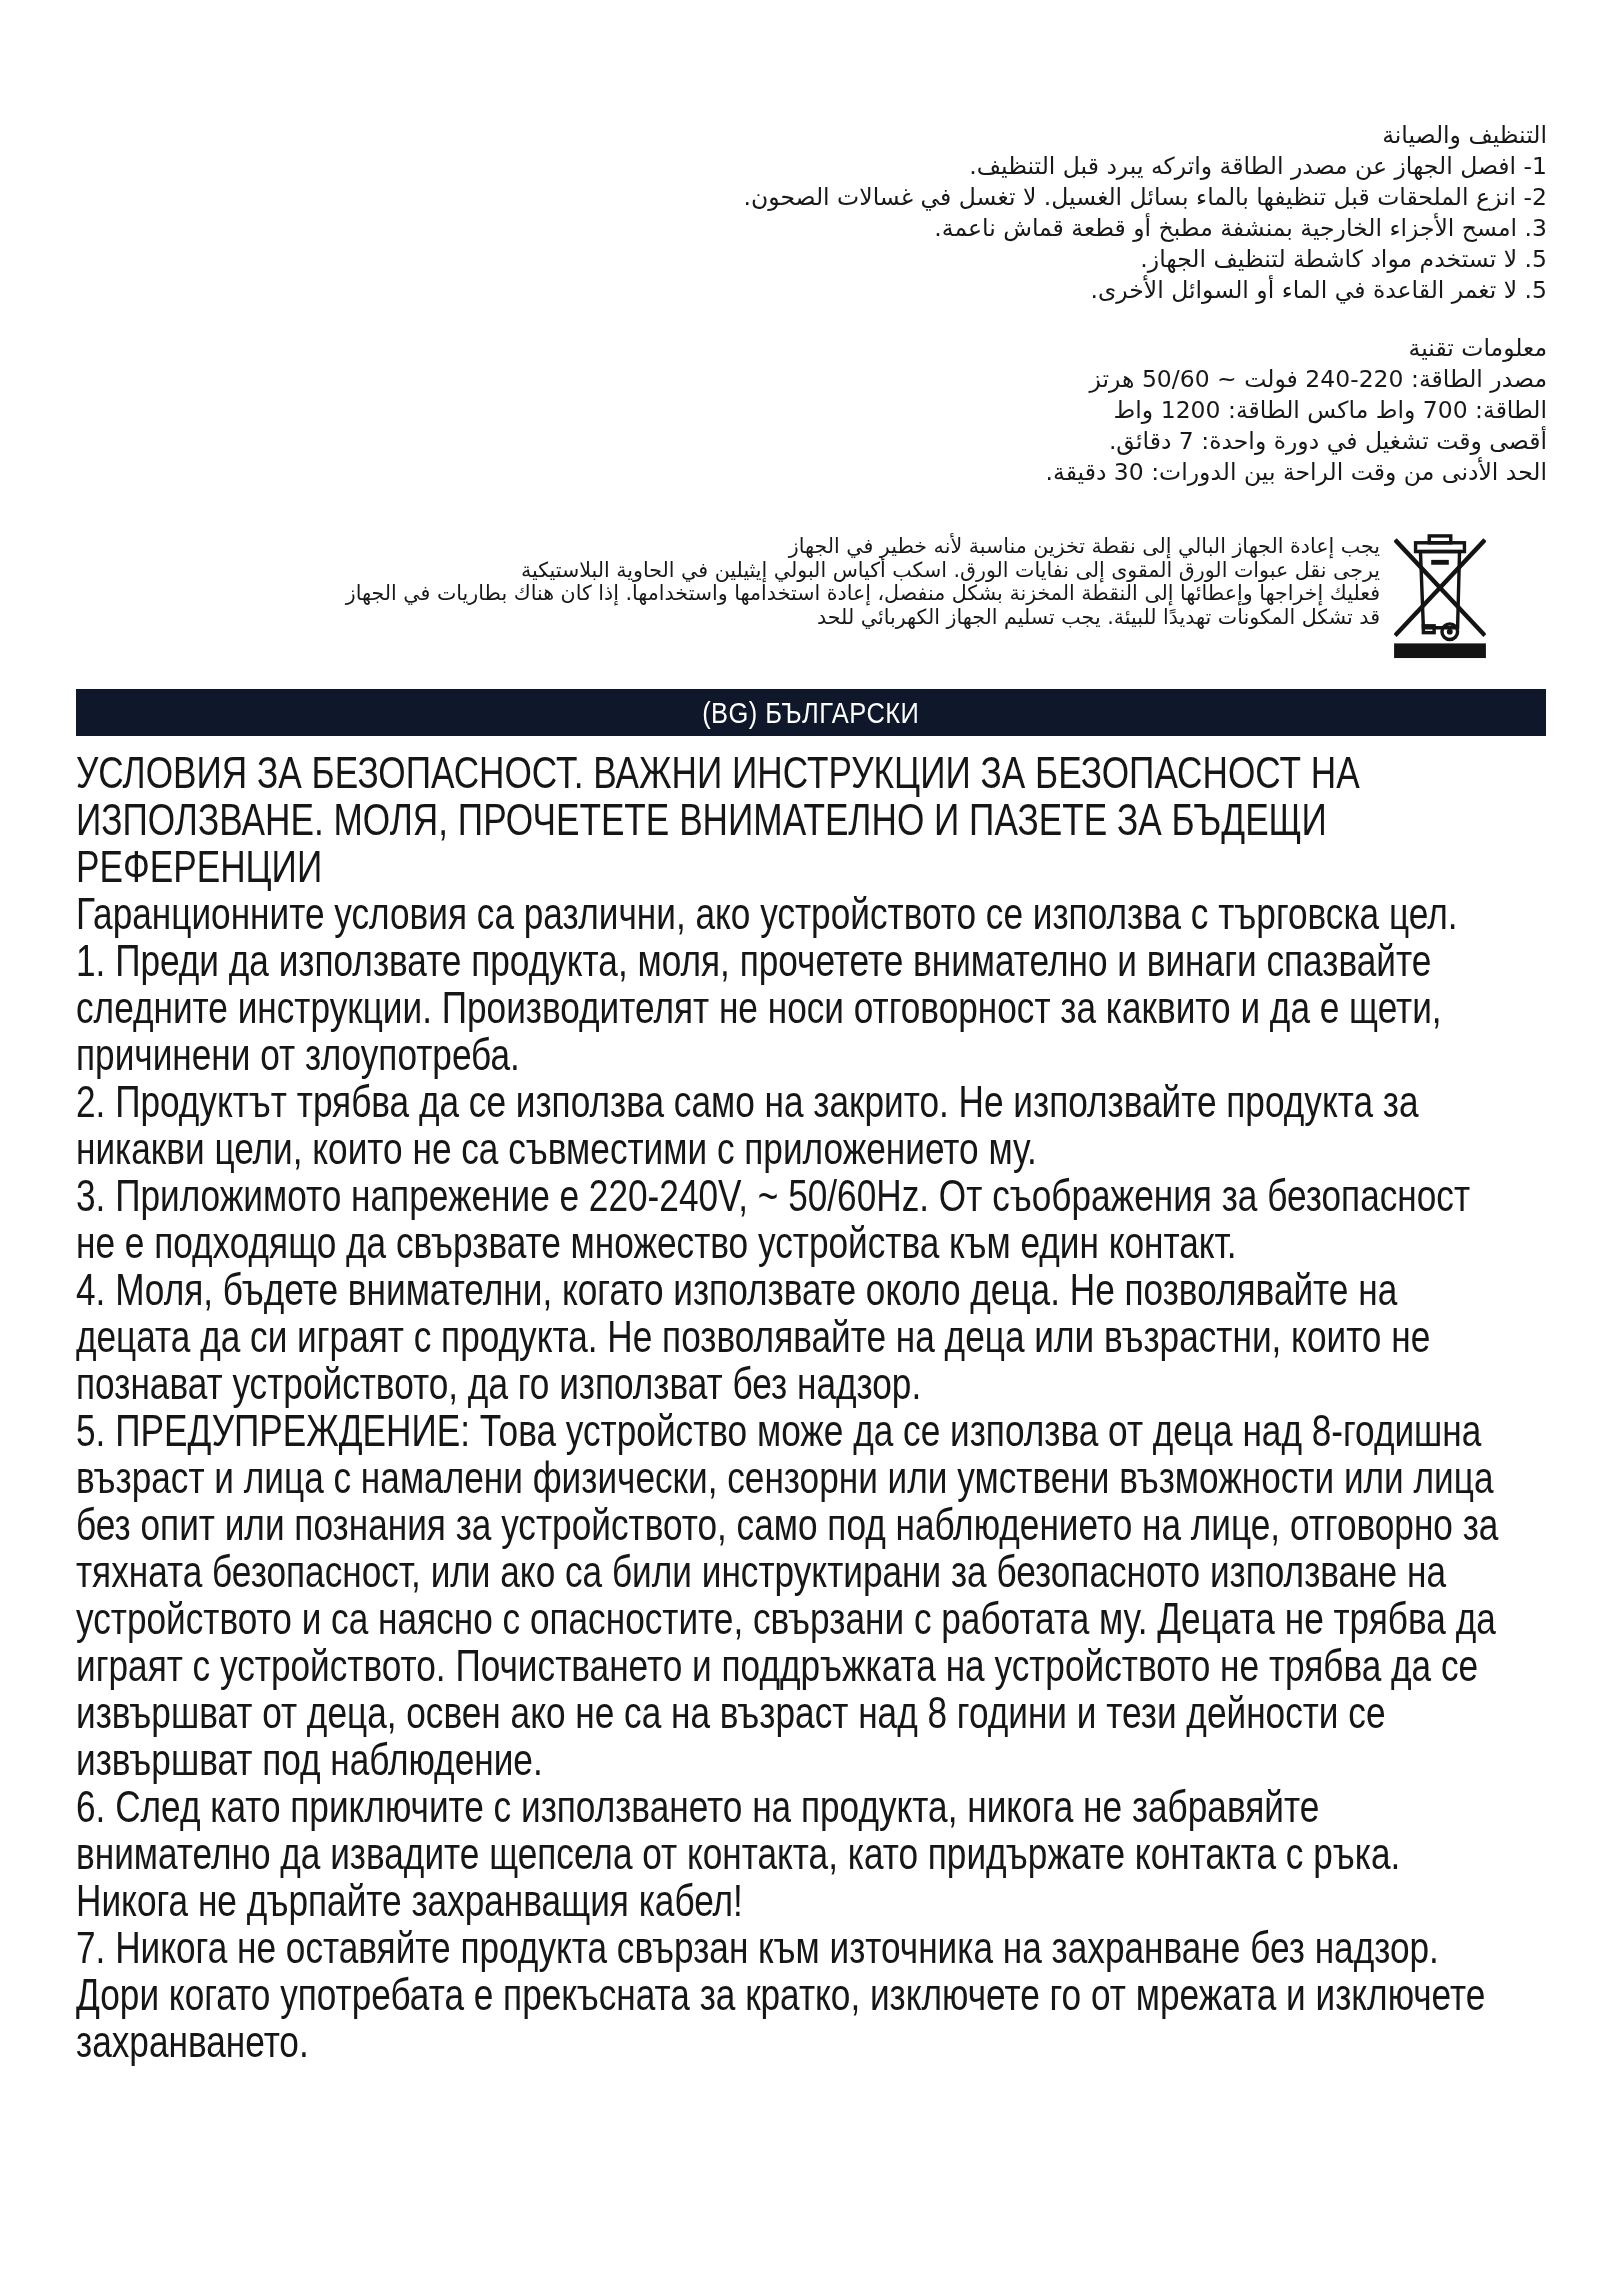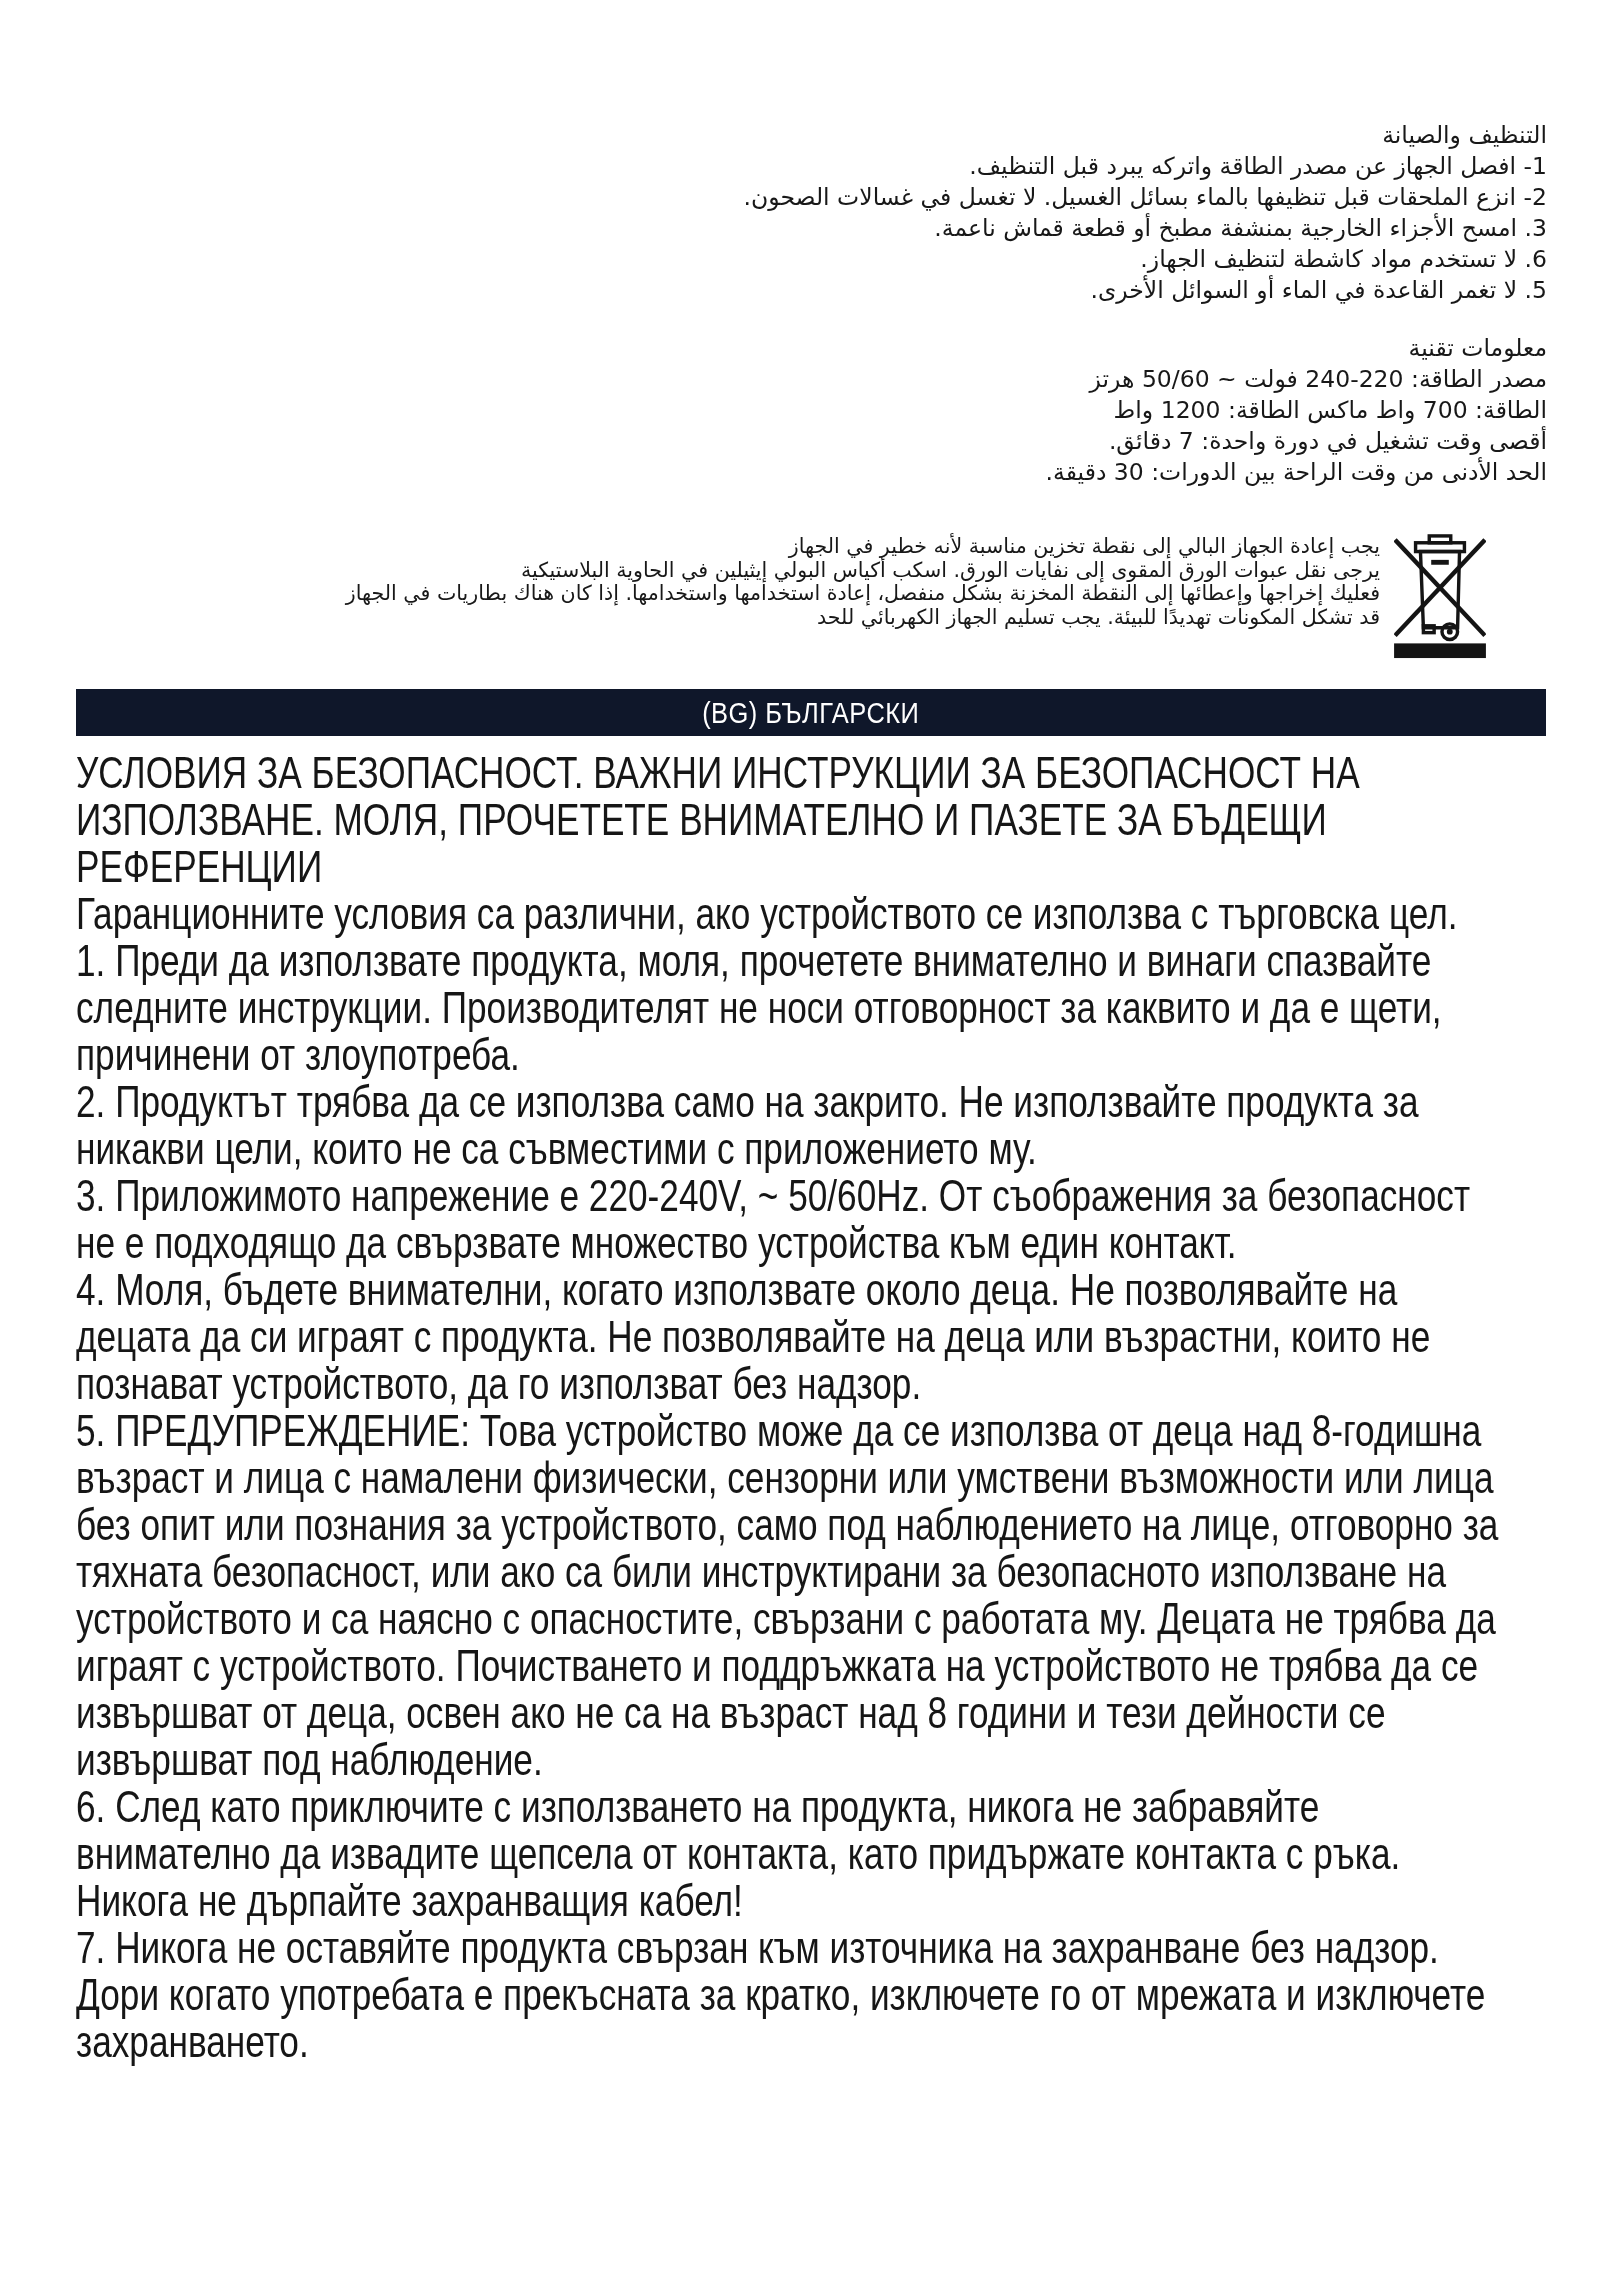--- a/index.html
+++ b/index.html
@@ -101,21 +101,21 @@
 </head>
 <body>
 
 <div class="page">
 
   <section class="ar-block ar-maintenance" dir="rtl">
       <div class="line">التنظيف والصيانة</div>
       <div class="line">1- افصل الجهاز عن مصدر الطاقة واتركه يبرد قبل التنظيف.</div>
       <div class="line">2- انزع الملحقات قبل تنظيفها بالماء بسائل الغسيل. لا تغسل في غسالات الصحون.</div>
       <div class="line">3. امسح الأجزاء الخارجية بمنشفة مطبخ أو قطعة قماش ناعمة.</div>
-      <div class="line">6. لا تستخدم مواد كاشطة لتنظيف الجهاز.</div>
+      <div class="line">5. لا تستخدم مواد كاشطة لتنظيف الجهاز.</div>
       <div class="line">5. لا تغمر القاعدة في الماء أو السوائل الأخرى.</div>
     </section>
 
   <section class="ar-block ar-technical" dir="rtl">
       <div class="line">معلومات تقنية</div>
       <div class="line">مصدر الطاقة: 220-240 فولت ~ 50/60 هرتز</div>
       <div class="line">الطاقة: 700 واط ماكس الطاقة: 1200 واط</div>
       <div class="line">أقصى وقت تشغيل في دورة واحدة: 7 دقائق.</div>
       <div class="line">الحد الأدنى من وقت الراحة بين الدورات: 30 دقيقة.</div>
     </section>

